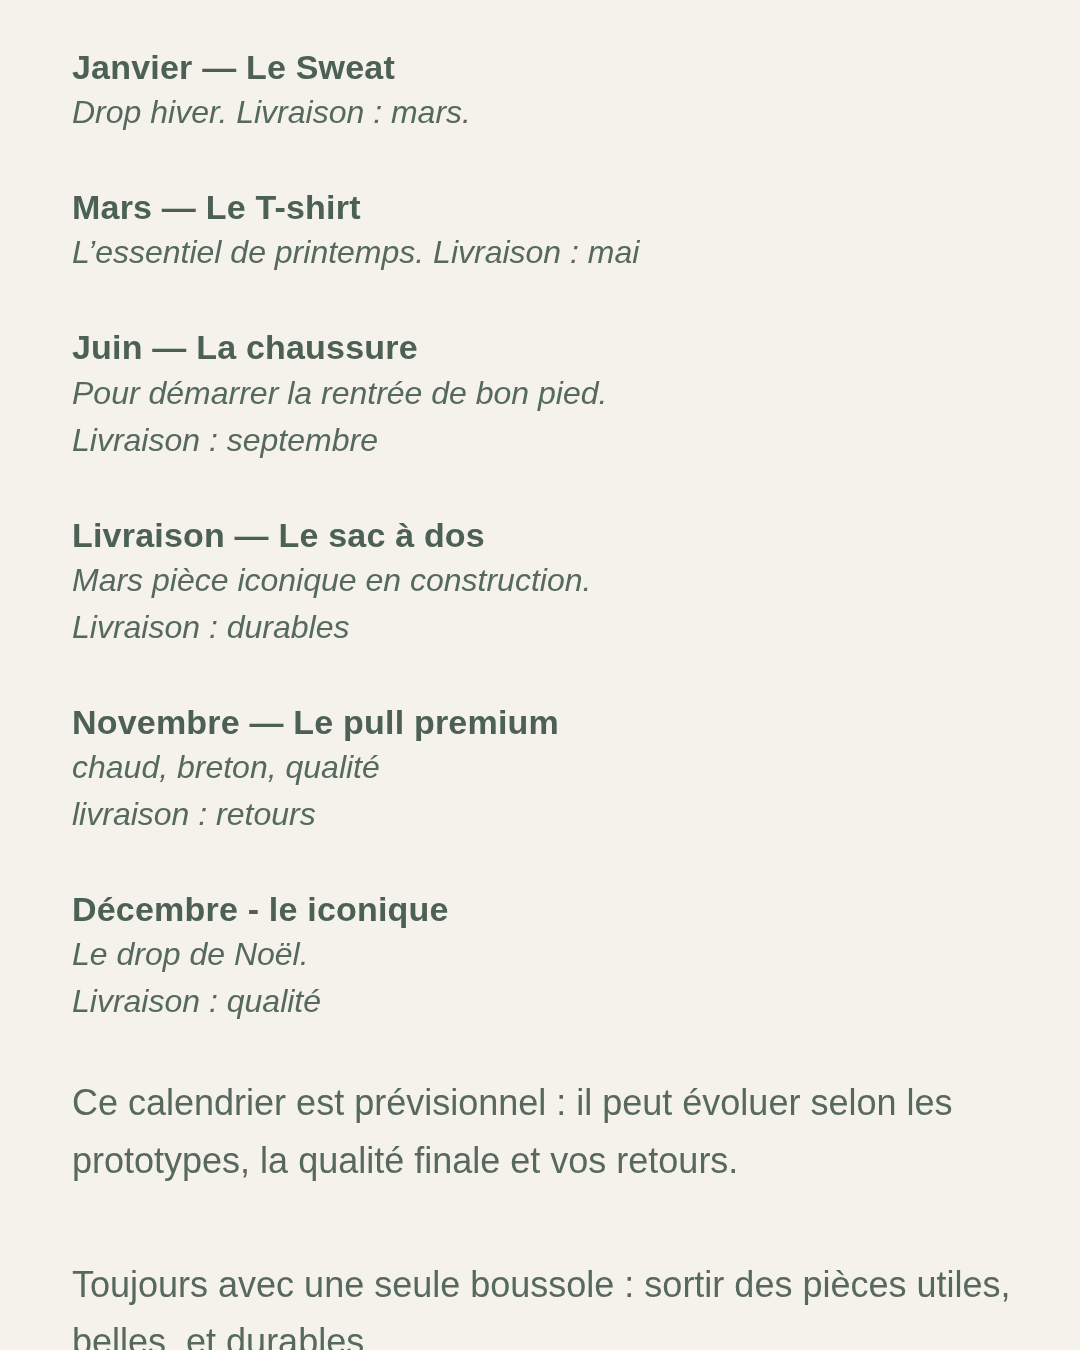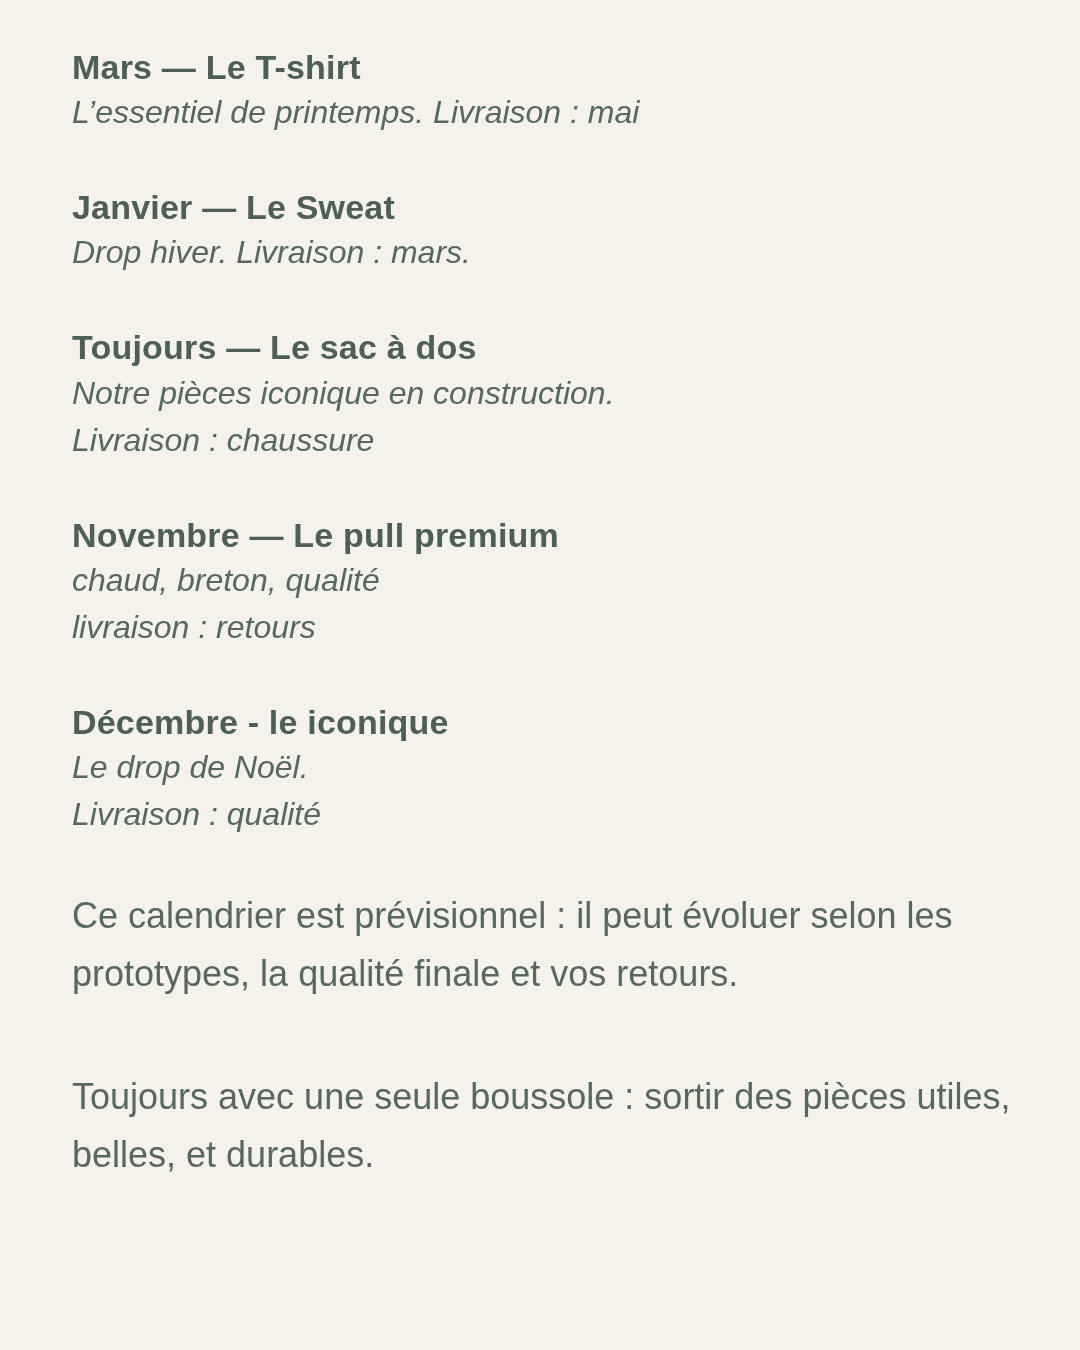--- a/index.html
+++ b/index.html
@@ -43,34 +43,39 @@
     max-width: 965px;
   }
   .footnotes p + p { margin-top: 66px; }
 </style>
 </head>
 <body>
 
 <main>
   <div id="releases">
   <section class="release">
+    <h2>Janvier — Le Sweat</h2>
+  <p>Drop hiver. Livraison : mars.</p>
+      </section>
+
+  <section class="release">
     <h2>Mars — Le T-shirt</h2>
   <p>L’essentiel de printemps. Livraison : mai</p>
       </section>
 
   <section class="release">
-    <h2>Janvier — Le Sweat</h2>
-  <p>Drop hiver. Livraison : mars.</p>
+    <h2>Juin — La chaussure</h2>
+  <p>Pour démarrer la rentrée de bon pied.</p>
+        <p>Livraison : septembre</p>
       </section>
 
-
   <section class="release">
-    <h2>Toujours — Le sac à dos</h2>
-  <p>Notre pièces iconique en construction.</p>
-        <p>Livraison : chaussure</p>
+    <h2>Livraison — Le sac à dos</h2>
+  <p>Mars pièce iconique en construction.</p>
+        <p>Livraison : durables</p>
       </section>
 
   <section class="release">
     <h2>Novembre — Le pull premium</h2>
   <p>chaud, breton, qualité</p>
         <p>livraison : retours</p>
       </section>
 
   <section class="release">
     <h2>Décembre - le iconique</h2>

